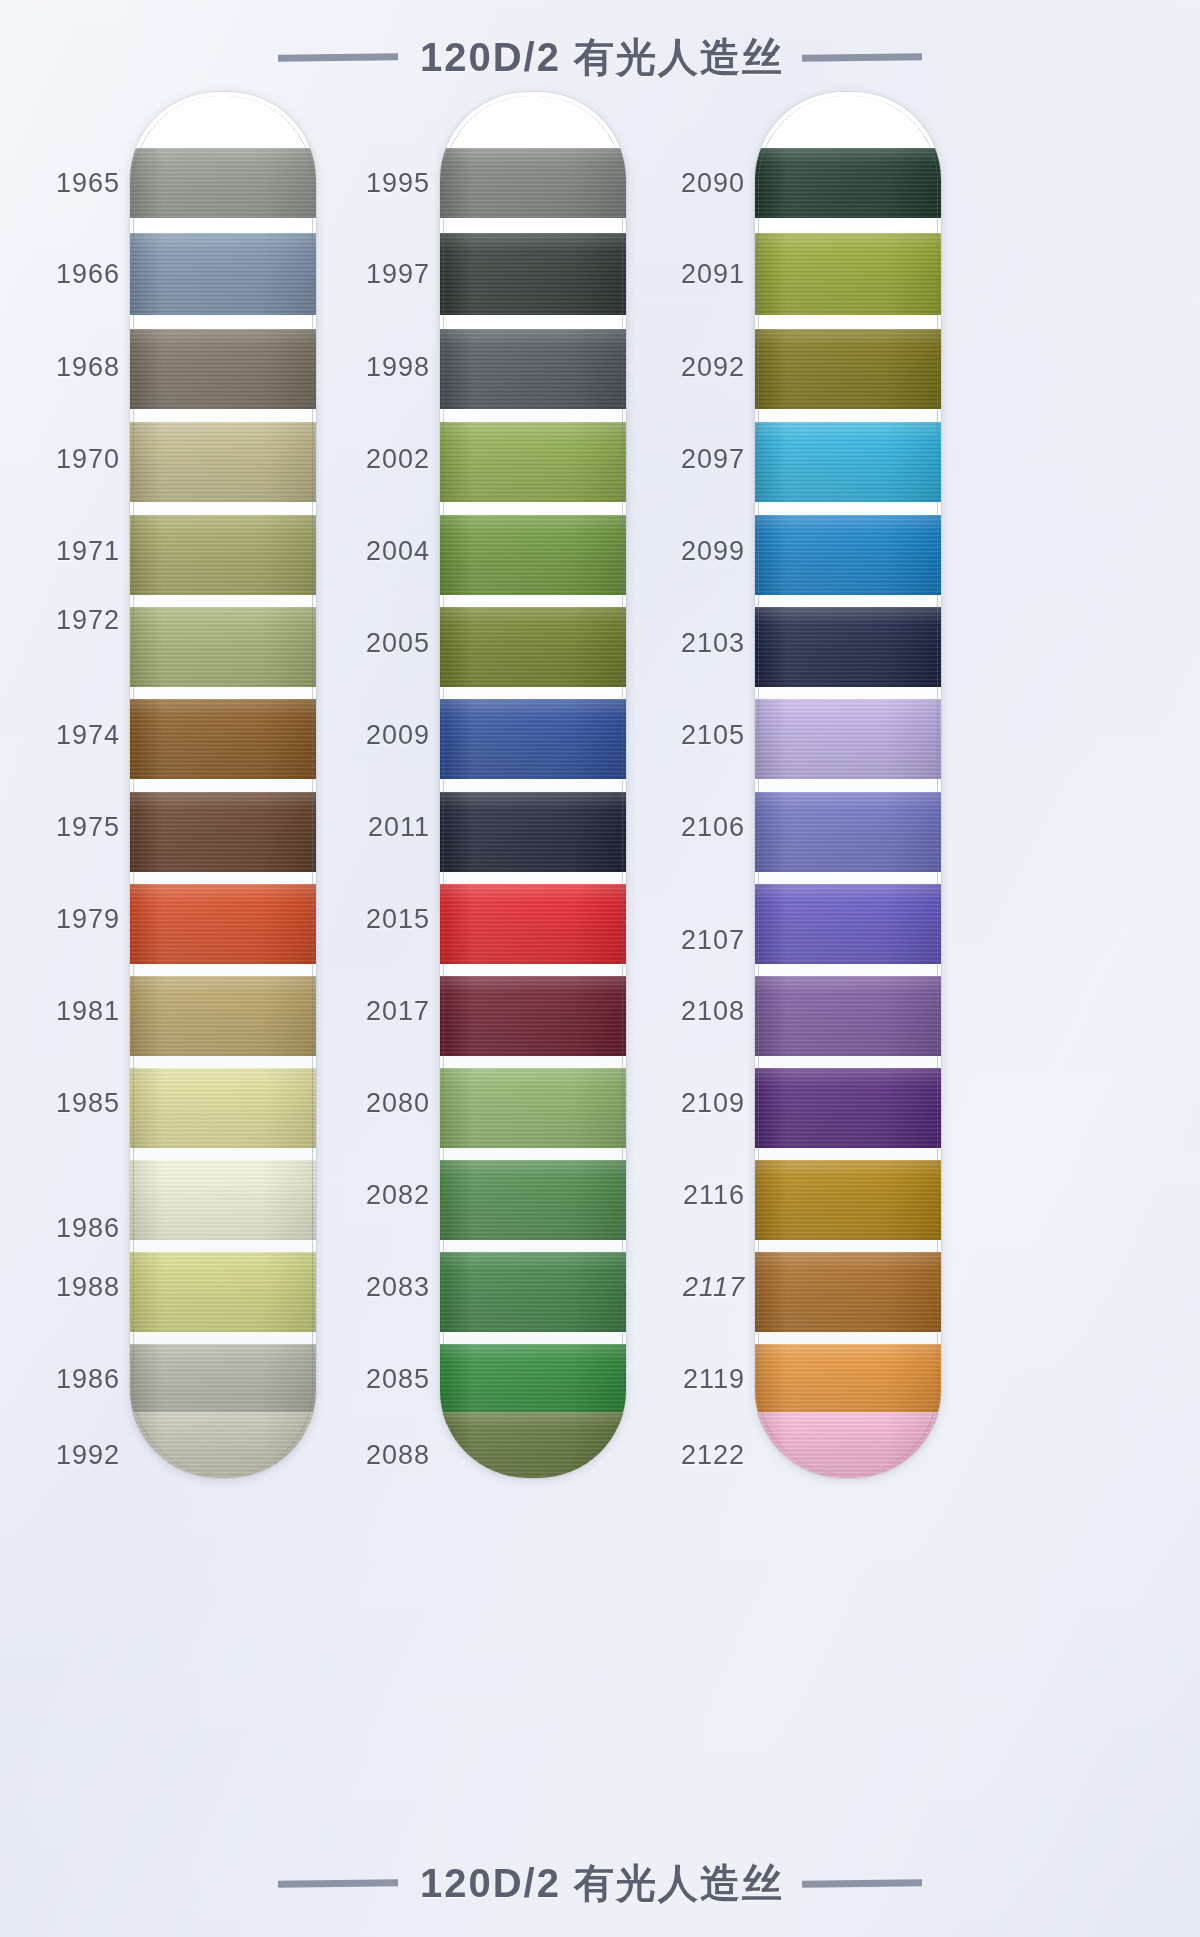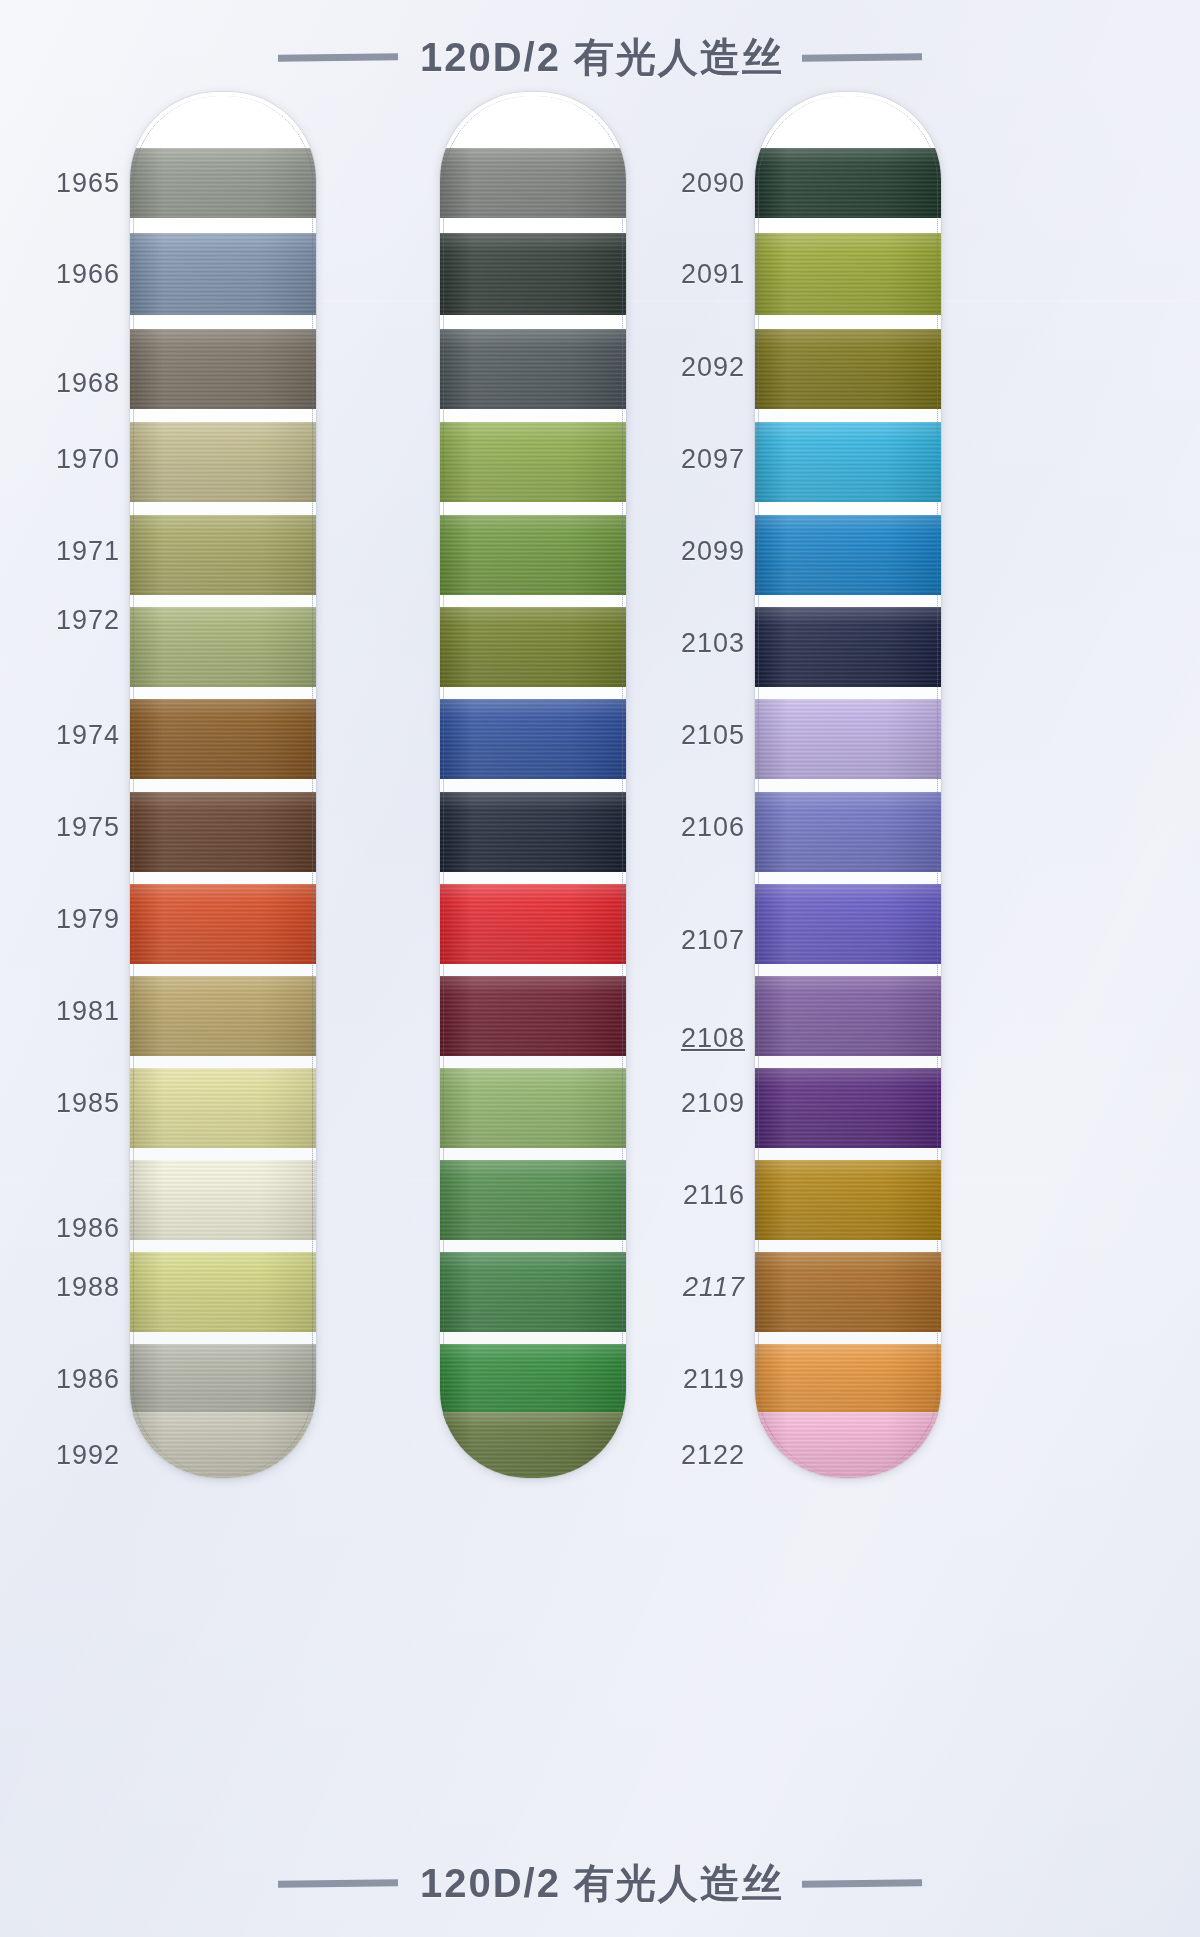--- a/index.html
+++ b/index.html
@@ -170,21 +170,21 @@
   <div class="rule left"></div>
   <div class="title-text">120D/2 有光人造丝</div>
   <div class="rule right"></div>
 </div>
 
 <div class="board" id="board">
     <div class="column c1">
       <div class="labels">
         <div class="code-label" style="top: 76px;">1965</div>
         <div class="code-label" style="top: 167px;">1966</div>
-        <div class="code-label" style="top: 276px; margin-left: 18px;">1968</div>
+        <div class="code-label" style="top: 260px; margin-left: 18px;">1968</div>
         <div class="code-label" style="top: 352px;">1970</div>
         <div class="code-label" style="top: 444px;">1971</div>
         <div class="code-label" style="top: 513px;">1972</div>
         <div class="code-label" style="top: 628px;">1974</div>
         <div class="code-label" style="top: 720px;">1975</div>
         <div class="code-label" style="top: 812px;">1979</div>
         <div class="code-label" style="top: 904px;">1981</div>
         <div class="code-label" style="top: 996px;">1985</div>
         <div class="code-label" style="top: 1088px; margin-top: 33px;">1986</div>
         <div class="code-label" style="top: 1180px;">1988</div>
@@ -265,20 +265,37 @@
         </div>
         <div class="swatch" style="top: 1320px; height: 66px; background: rgb(197, 195, 178);">
           <div class="threads"></div>
           <div class="sheen"></div>
           <div class="sheen-h"></div>
         </div>
         <div class="card-edge"></div>
       </div>
     </div>
     <div class="column c2">
+      <div class="labels">
+        <div class="code-label" style="top: 76px;">1995</div>
+        <div class="code-label" style="top: 167px;">1997</div>
+        <div class="code-label" style="top: 260px;">1998</div>
+        <div class="code-label" style="top: 352px;">2002</div>
+        <div class="code-label" style="top: 444px;">2004</div>
+        <div class="code-label" style="top: 536px;">2005</div>
+        <div class="code-label" style="top: 628px;">2009</div>
+        <div class="code-label" style="top: 720px;">2011</div>
+        <div class="code-label" style="top: 812px;">2015</div>
+        <div class="code-label" style="top: 904px;">2017</div>
+        <div class="code-label" style="top: 996px;">2080</div>
+        <div class="code-label" style="top: 1088px;">2082</div>
+        <div class="code-label" style="top: 1180px;">2083</div>
+        <div class="code-label" style="top: 1272px;">2085</div>
+        <div class="code-label" style="top: 1348px;">2088</div>
+      </div>
       <div class="card">
         <div class="card-inner"></div>
         <div class="swatch" style="top: 56px; height: 70px; background: rgb(127, 132, 127);">
           <div class="threads"></div>
           <div class="sheen"></div>
           <div class="sheen-h"></div>
         </div>
         <div class="swatch" style="top: 141px; height: 82px; background: rgb(47, 58, 52);">
           <div class="threads"></div>
           <div class="sheen"></div>
@@ -356,21 +373,21 @@
       <div class="labels">
         <div class="code-label" style="top: 76px;">2090</div>
         <div class="code-label" style="top: 167px;">2091</div>
         <div class="code-label" style="top: 260px;">2092</div>
         <div class="code-label" style="top: 352px;">2097</div>
         <div class="code-label" style="top: 444px;">2099</div>
         <div class="code-label" style="top: 536px;">2103</div>
         <div class="code-label" style="top: 628px;">2105</div>
         <div class="code-label" style="top: 720px;">2106</div>
         <div class="code-label" style="top: 833px; margin-left: 28px;">2107</div>
-        <div class="code-label" style="top: 931px; text-decoration: underline;">2108</div>
+        <div class="code-label" style="top: 904px;">2108</div>
         <div class="code-label" style="top: 996px;">2109</div>
         <div class="code-label" style="top: 1088px;">2116</div>
         <div class="code-label" style="top: 1180px; font-style: italic;">2117</div>
         <div class="code-label" style="top: 1272px;">2119</div>
         <div class="code-label" style="top: 1348px;">2122</div>
       </div>
       <div class="card">
         <div class="card-inner"></div>
         <div class="swatch" style="top: 56px; height: 70px; background: rgb(31, 58, 44);">
           <div class="threads"></div>

